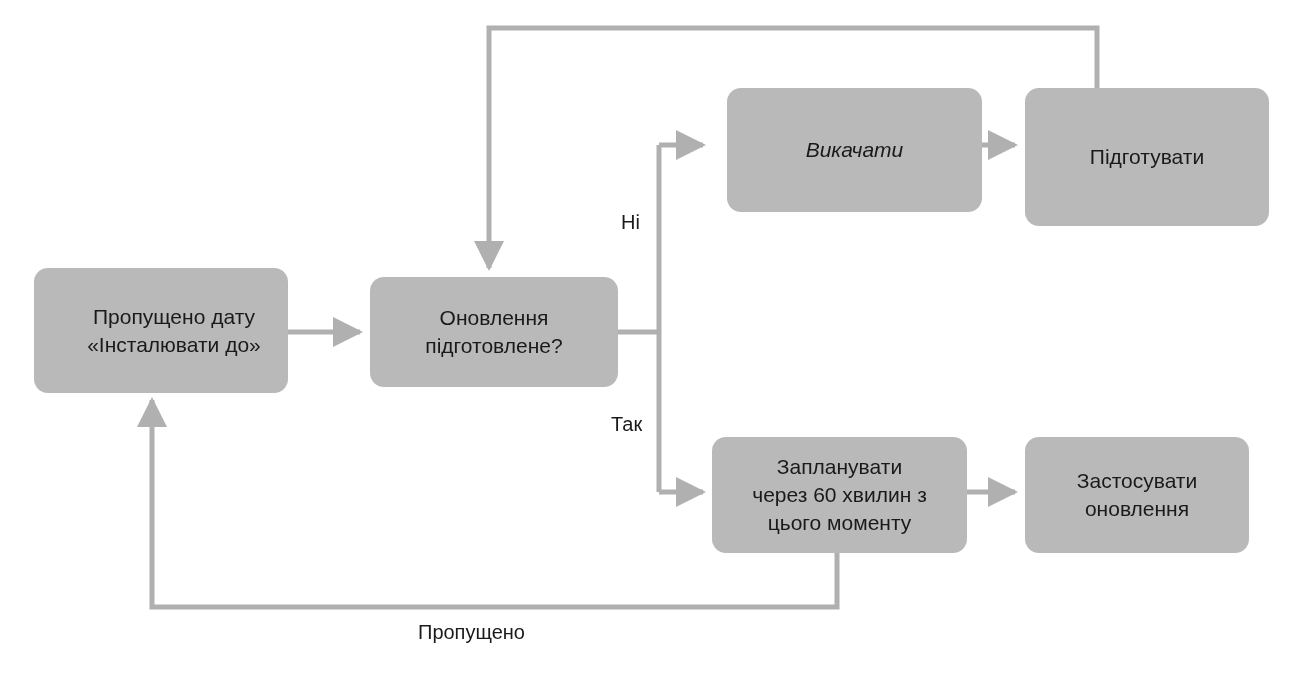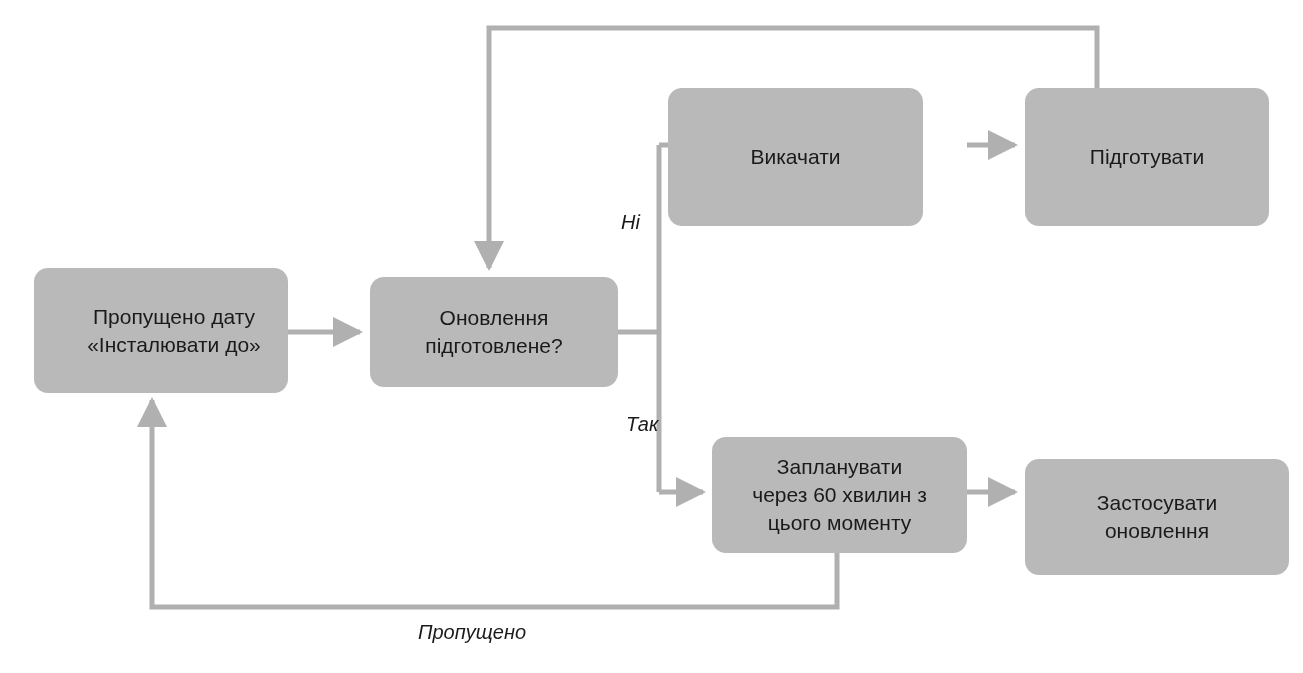--- a/index.html
+++ b/index.html
@@ -31,21 +31,20 @@
     padding: 4px 10px;
     box-sizing: border-box;
     white-space: pre-line;
   }
   .edge-label {
     position: absolute;
     color: #1a1a1a;
     font-size: 20px;
     line-height: 1.2;
     white-space: pre;
-    font-style: italic;
   }
   svg.wires {
     position: absolute;
     left: 0;
     top: 0;
     width: 1303px;
     height: 673px;
     overflow: visible;
   }
 </style>
@@ -79,30 +78,30 @@
 
     <path d="M 837 553 L 837 607 L 152 607 L 152 400" stroke="#b0b0b0" stroke-width="5" fill="none" marker-end="url(#arrow)"></path>
   </svg>
 
   <div class="node" style="left:34px; top:268px; width:254px; height:125px;padding-left:36px;">Пропущено дату
 «Інсталювати до»</div>
 
   <div class="node" style="left:370px; top:277px; width:248px; height:110px;">Оновлення
 підготовлене?</div>
 
-  <div class="node" style="left:668px; top:88px; width:255px; height:138px;">Викачати</div>
+  <div class="node" style="left:727px; top:88px; width:255px; height:124px;font-style:italic;">Викачати</div>
 
   <div class="node" style="left:1025px; top:88px; width:244px; height:138px;">Підготувати</div>
 
   <div class="node" style="left:712px; top:437px; width:255px; height:116px;">Запланувати
 через 60 хвилин з
 цього моменту</div>
 
-  <div class="node" style="left:1025px; top:459px; width:264px; height:116px;">Застосувати
+  <div class="node" style="left:1025px; top:437px; width:224px; height:116px;">Застосувати
 оновлення</div>
 
   <div class="edge-label" style="left:621px; top:210px;">Ні</div>
 
-  <div class="edge-label" style="left:626px; top:412px;">Так</div>
+  <div class="edge-label" style="left:611px; top:412px;">Так</div>
 
   <div class="edge-label" style="left:418px; top:620px;">Пропущено</div>
 
 </div>
 
 </body></html>

